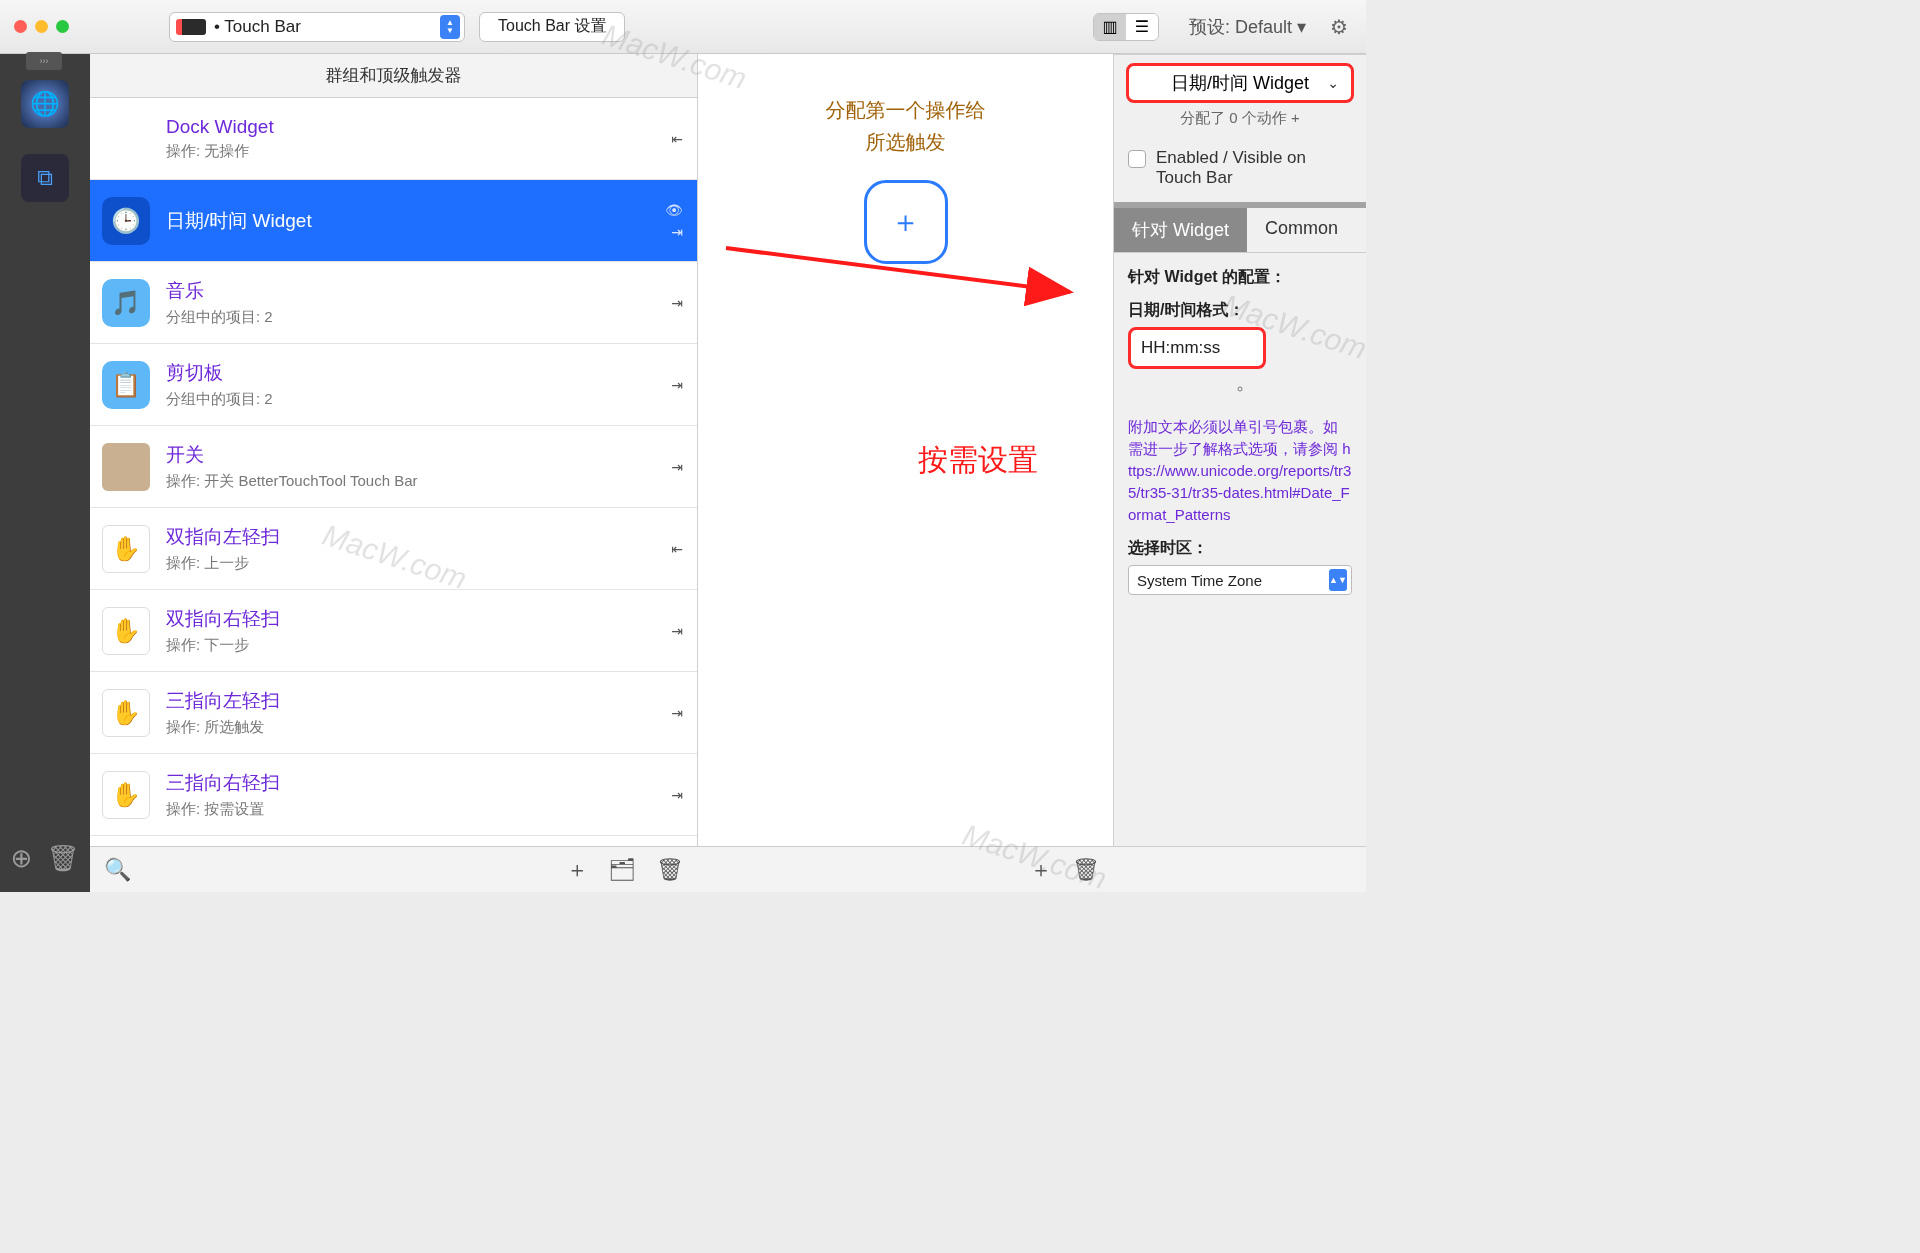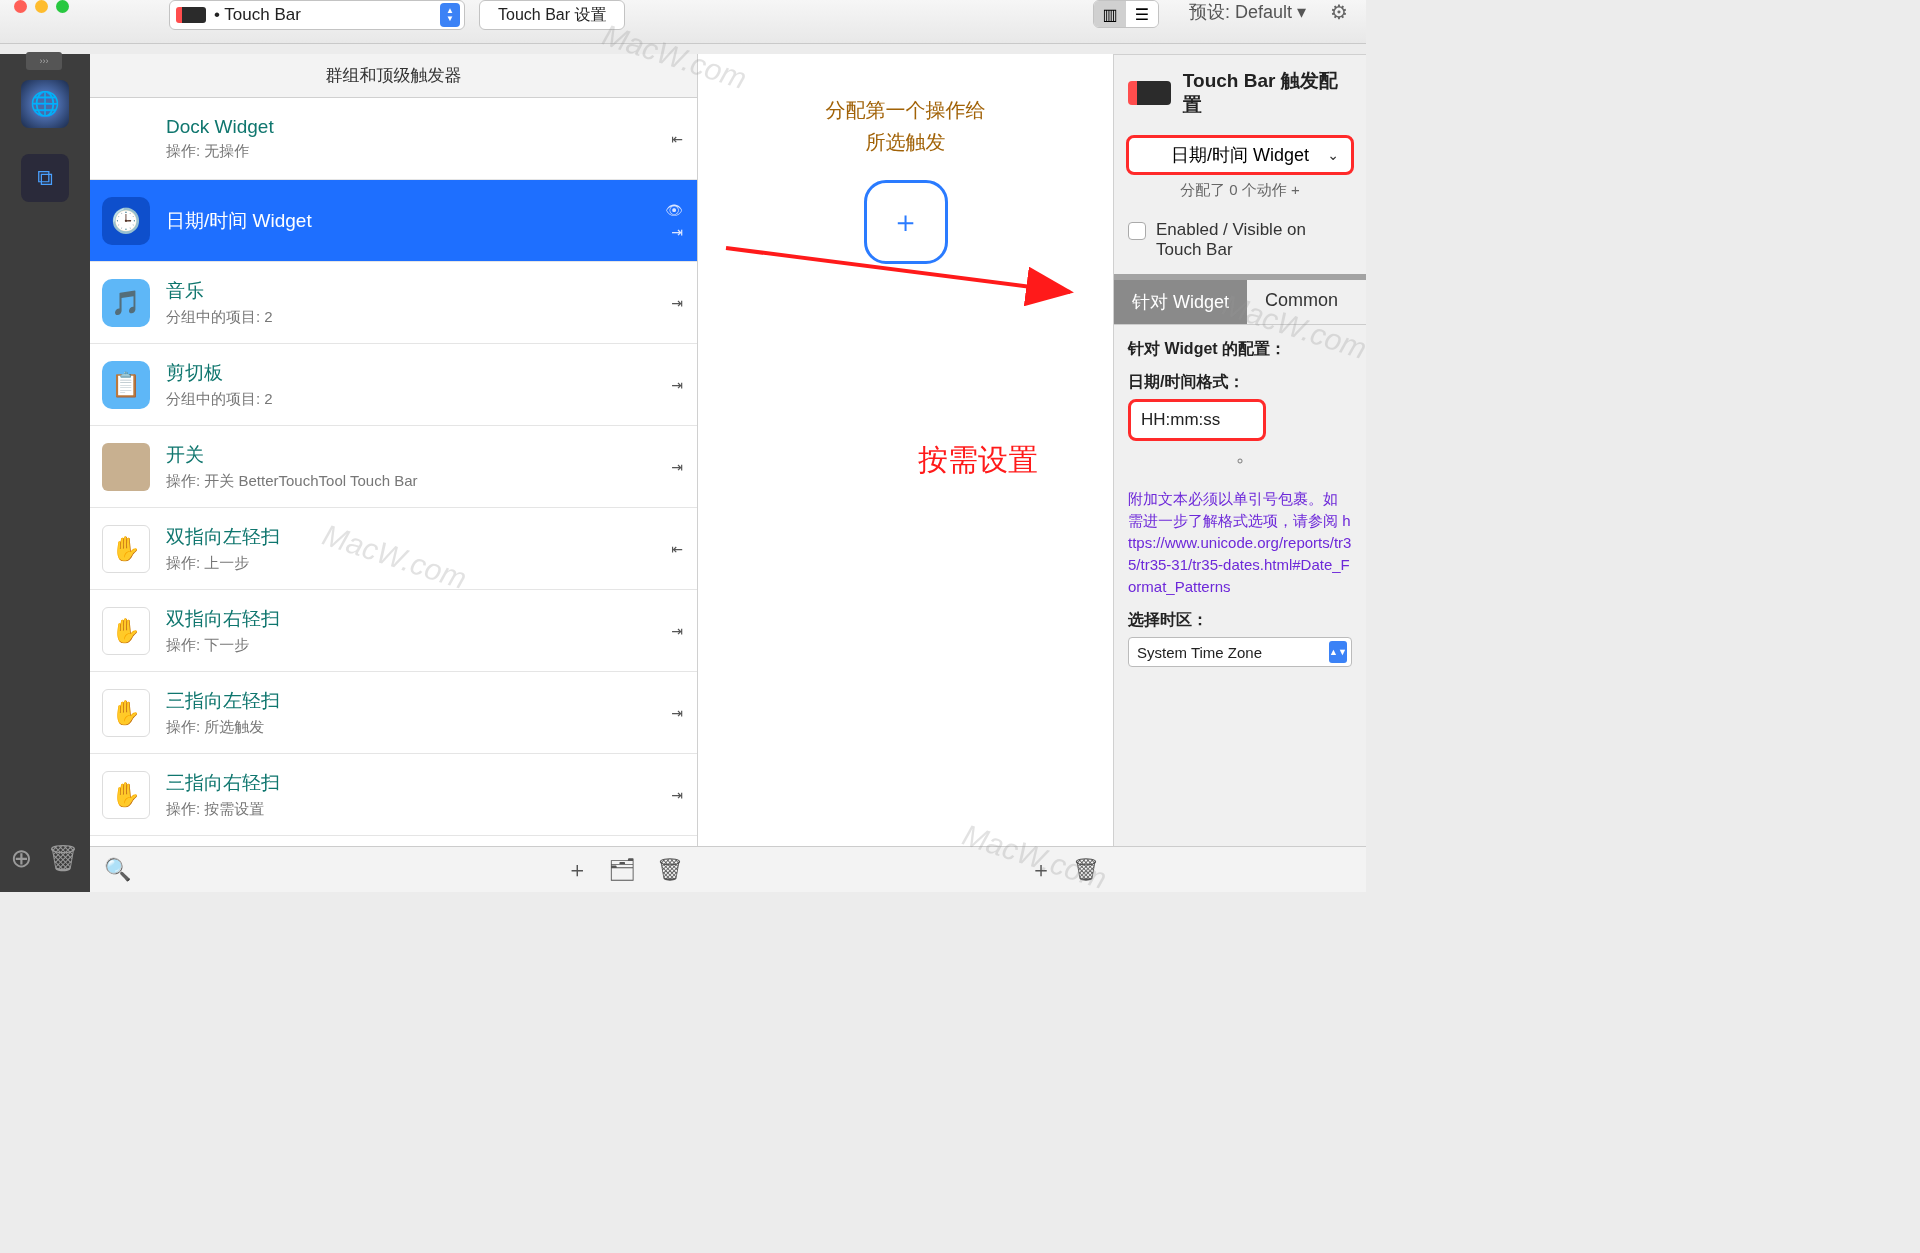--- a/index.html
+++ b/index.html
@@ -1,19 +1,19 @@
 <!DOCTYPE html>
 <html><head>
 <meta charset="utf-8">
 <style>
   * { box-sizing: border-box; margin: 0; padding: 0; font-family: -apple-system, "Helvetica Neue", Arial, sans-serif; }
   body { width: 1366px; height: 892px; background: #ececec; overflow: hidden; position: relative; }
 
   
-  .titlebar { position: absolute; top: 0; left: 0; right: 0; height: 44px; background: linear-gradient(#f6f6f6,#e8e8e8); border-bottom: 1px solid #c9c9c9; display: flex; align-items: flex-start; }
+  .titlebar { position: absolute; top: 0; left: 0; right: 0; height: 54px; background: linear-gradient(#f6f6f6,#e8e8e8); border-bottom: 1px solid #c9c9c9; display: flex; align-items: center; }
   .traffic { display: flex; gap: 8px; margin-left: 14px; }
   .tl { width: 13px; height: 13px; border-radius: 50%; }
   .tl.r { background:#ff5f57; } .tl.y { background:#febc2e; } .tl.g { background:#28c840; }
   .tb-select { margin-left: 100px; width: 296px; height: 30px; background:#fff; border:1px solid #c3c3c3; border-radius:6px; display:flex; align-items:center; padding:0 6px; position:relative; }
   .tb-select .mini { width:30px; height:16px; background:linear-gradient(90deg,#ff4d4d 0 20%,#2b2b2b 20% 100%); border-radius:3px; margin-right:8px; }
   .tb-select .cap { font-size:17px; color:#222; }
   .tb-select .arrows { position:absolute; right:4px; width:20px; height:24px; background:#3b82f6; border-radius:4px; display:flex; flex-direction:column; align-items:center; justify-content:center; color:#fff; font-size:8px; line-height:8px; }
   .tb-btn { margin-left:14px; height:30px; padding:0 18px; background:#fff; border:1px solid #c3c3c3; border-radius:6px; font-size:16px; color:#222; display:flex; align-items:center; }
   .seg { margin-left:auto; display:flex; border:1px solid #c3c3c3; border-radius:6px; overflow:hidden; height:28px; }
   .seg div { width:32px; display:flex; align-items:center; justify-content:center; background:#fff; }
@@ -31,21 +31,21 @@
   .rail-bottom .ic { color:#9a9a9a; font-size:26px; }
 
   
   .col1 { position:absolute; top:54px; left:90px; width:608px; bottom:46px; background:#fff; border-right:1px solid #d0d0d0; display:flex; flex-direction:column; }
   .col-hdr { height:44px; display:flex; align-items:center; justify-content:center; font-size:17px; color:#333; border-bottom:1px solid #d0d0d0; background:#f3f3f3; }
   .list { flex:1; overflow:hidden; }
   .row { height:82px; border-bottom:1px solid #e5e5e5; display:flex; align-items:center; padding:0 16px 0 12px; position:relative; background:#fff; }
   .row.sel { background:#1e6fff; color:#fff; }
   .row .ico { width:48px; height:48px; border-radius:10px; margin-right:16px; display:flex; align-items:center; justify-content:center; font-size:24px; color:#fff; flex-shrink:0; }
   .row.sel .ico { background:#0e4fcc; }
-  .row .txt .t1 { font-size:19px; color:#0f766e; }
+  .row .txt .t1 { font-size:19px; color:#6d28d9; }
   .row.sel .txt .t1 { color:#fff; }
   .row .txt .t2 { font-size:15px; color:#777; margin-top:4px; }
   .row .tail { position:absolute; right:14px; display:flex; flex-direction:column; align-items:flex-end; gap:6px; color:#555; font-size:14px; }
   .row.sel .tail { color:#dce6ff; }
   .ico.folder-music { background:#5eb7f7; }
   .ico.folder-clip { background:#5eb7f7; }
   .ico.hand { background:#fff; color:#000; border:1px solid #ddd; border-radius:6px; }
   .ico.avatar { background:#c8b090; border-radius:6px; }
   .ico.none { background:transparent; }
 
@@ -222,24 +222,20 @@
   <div class="assign-area">
     <div class="msg">
       <div>分配第一个操作给</div>
       <div>所选触发</div>
     </div>
     <div class="plus-box">＋</div>
   </div>
 </div>
 
 <div class="col3">
-  <div class="c3-hdr">
-    <div class="mini2"></div>
-    <div class="tt">Touch Bar 触发配置</div>
-  </div>
   <div class="c3-drop">
     <span>日期/时间 Widget</span>
     <span class="chev">⌄</span>
   </div>
   <div class="c3-sub">分配了 0 个动作 +</div>
   <div class="c3-check">
     <div class="box"></div>
     <div>Enabled / Visible on Touch Bar</div>
   </div>
   <div class="tabs">

